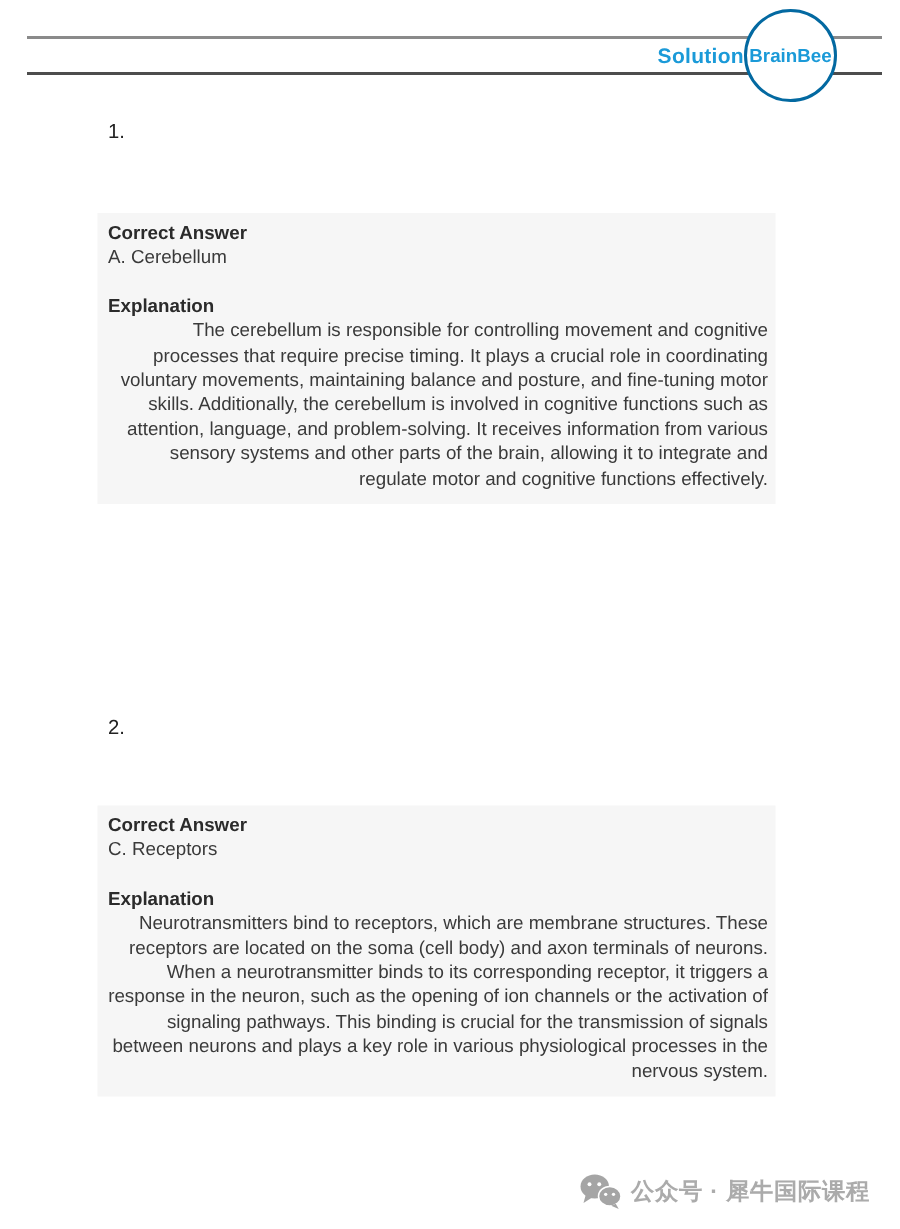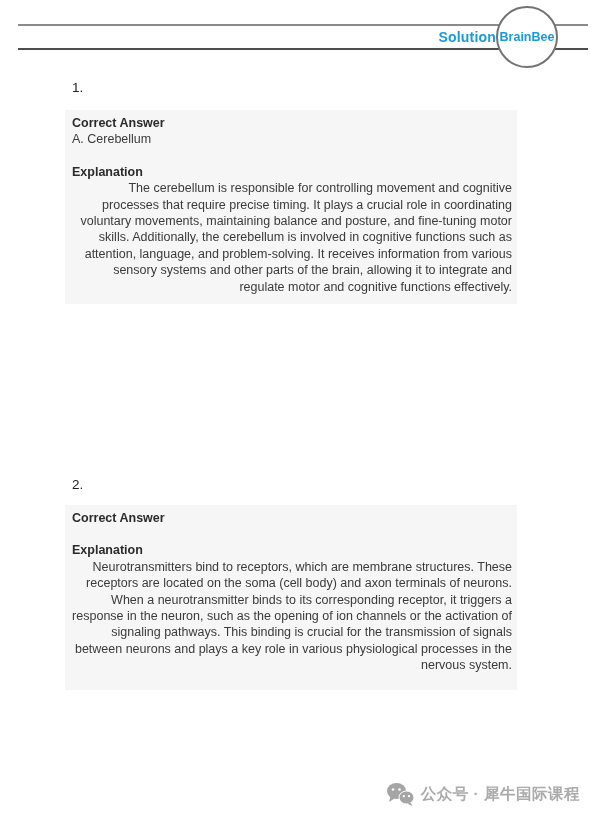--- a/index.html
+++ b/index.html
@@ -35,21 +35,21 @@
     color: #1b9ad8;
     letter-spacing: 0.2px;
   }
   .logo-circle {
     position: absolute;
     left: 496px;
     top: 6px;
     width: 62px;
     height: 62px;
     box-sizing: border-box;
-    border: 2px solid #737373;
+    border: 2px solid #0369a1;
     border-radius: 50%;
     background: #ffffff;
     display: flex;
     align-items: center;
     justify-content: center;
     z-index: 2;
   }
   .logo-circle span {
     font-size: 12.5px;
     font-weight: bold;
@@ -69,20 +69,21 @@
   .answer-card {
     position: absolute;
     left: 65px;
     width: 452px;
     box-sizing: border-box;
     background: #f6f6f6;
     padding: 5px 5px 9px 7px;
     font-size: 12.5px;
     line-height: 16.4px;
     color: #3a3a3a;
+    margin-top: 32px;
   }
   .card-1 { top: 110px; min-height: 188px; }
   .card-2 { top: 505px; min-height: 185px; }
 
   .card-heading {
     font-weight: bold;
     color: #2b2b2b;
   }
   .spaced { margin-top: 16px; }
   .explanation-text { color: #3a3a3a; text-align: right; }
@@ -124,20 +125,21 @@
     <div class="card-heading">Correct Answer</div>
     <div>A. Cerebellum</div>
     <div class="card-heading spaced">Explanation</div>
     <div class="explanation-text">The cerebellum is responsible for controlling movement and cognitive processes that require precise timing. It plays a crucial role in coordinating voluntary movements, maintaining balance and posture, and fine-tuning motor skills. Additionally, the cerebellum is involved in cognitive functions such as attention, language, and problem-solving. It receives information from various sensory systems and other parts of the brain, allowing it to integrate and regulate motor and cognitive functions effectively.</div>
   </div>
 
   <div class="q-number q2-number">2.</div>
 
   <div class="answer-card card-2">
     <div class="card-heading">Correct Answer</div>
+    <div>C. Receptors</div>
     <div class="card-heading spaced">Explanation</div>
     <div class="explanation-text">Neurotransmitters bind to receptors, which are membrane structures. These receptors are located on the soma (cell body) and axon terminals of neurons. When a neurotransmitter binds to its corresponding receptor, it triggers a response in the neuron, such as the opening of ion channels or the activation of signaling pathways. This binding is crucial for the transmission of signals between neurons and plays a key role in various physiological processes in the nervous system.</div>
   </div>
 
   <div class="watermark">
     <svg class="wechat-icon" width="28" height="24" viewBox="0 0 28 24" xmlns="http://www.w3.org/2000/svg">
 
       <ellipse cx="10.5" cy="9" rx="9.5" ry="8" fill="#a5a5a5"></ellipse>
       <path d="M4.5 14.5 L3 20 L8.5 16.5 Z" fill="#a5a5a5"></path>
       <circle cx="7" cy="7.5" r="1.3" fill="#ffffff"></circle>

